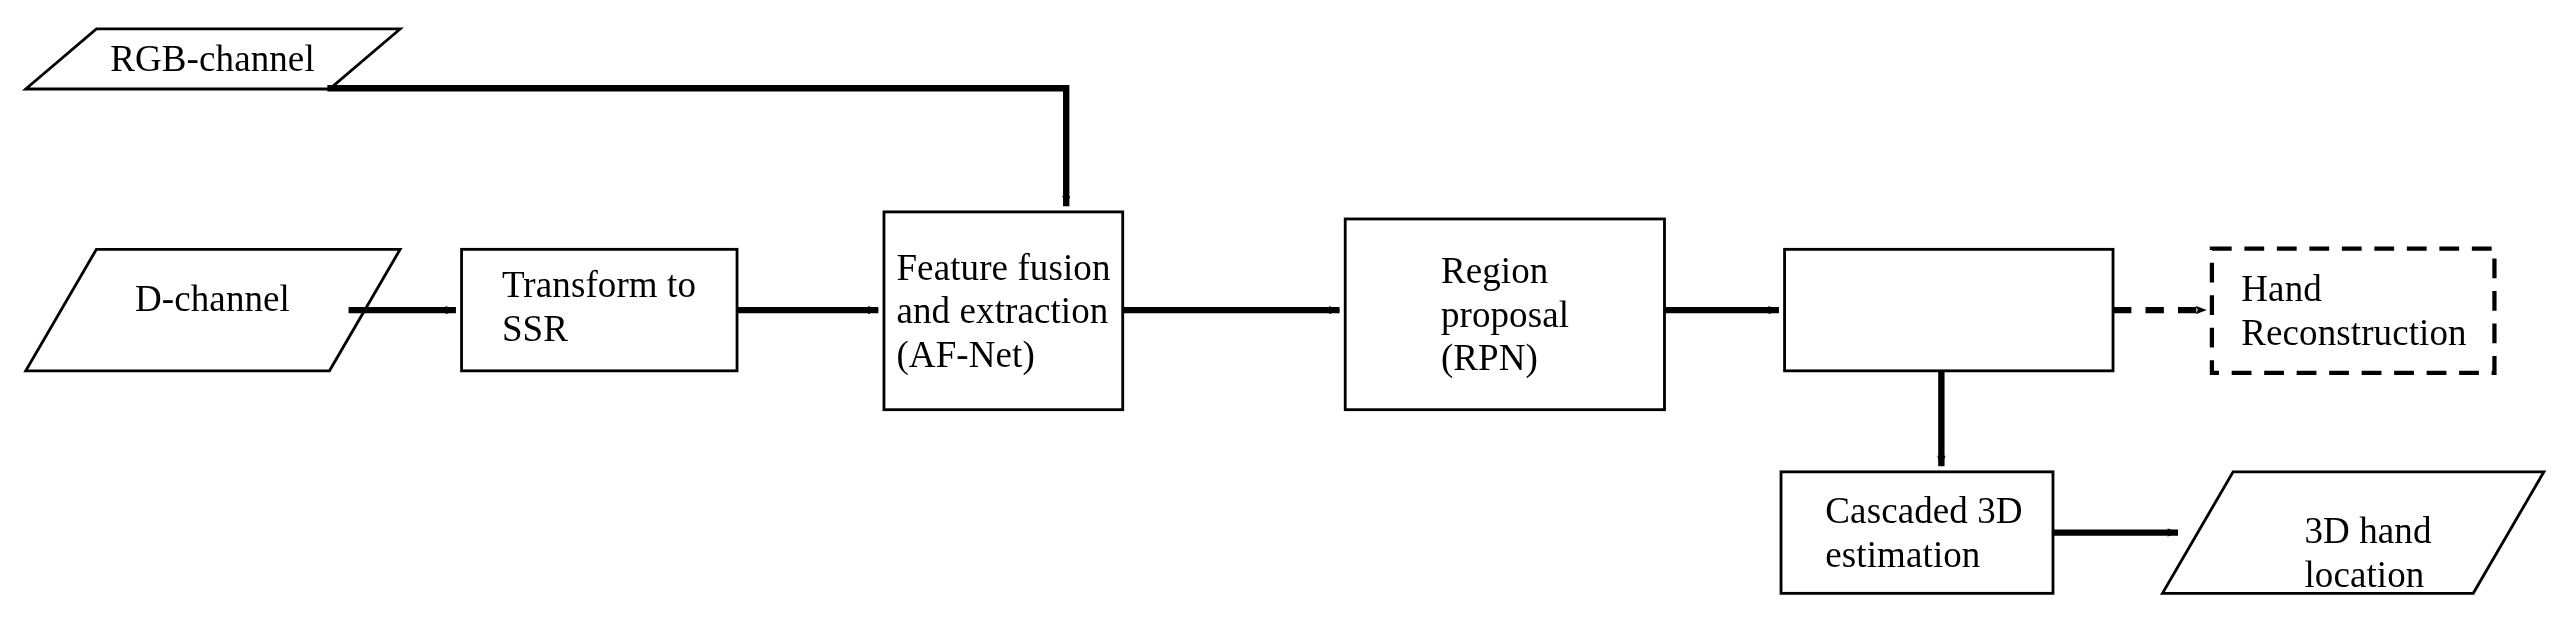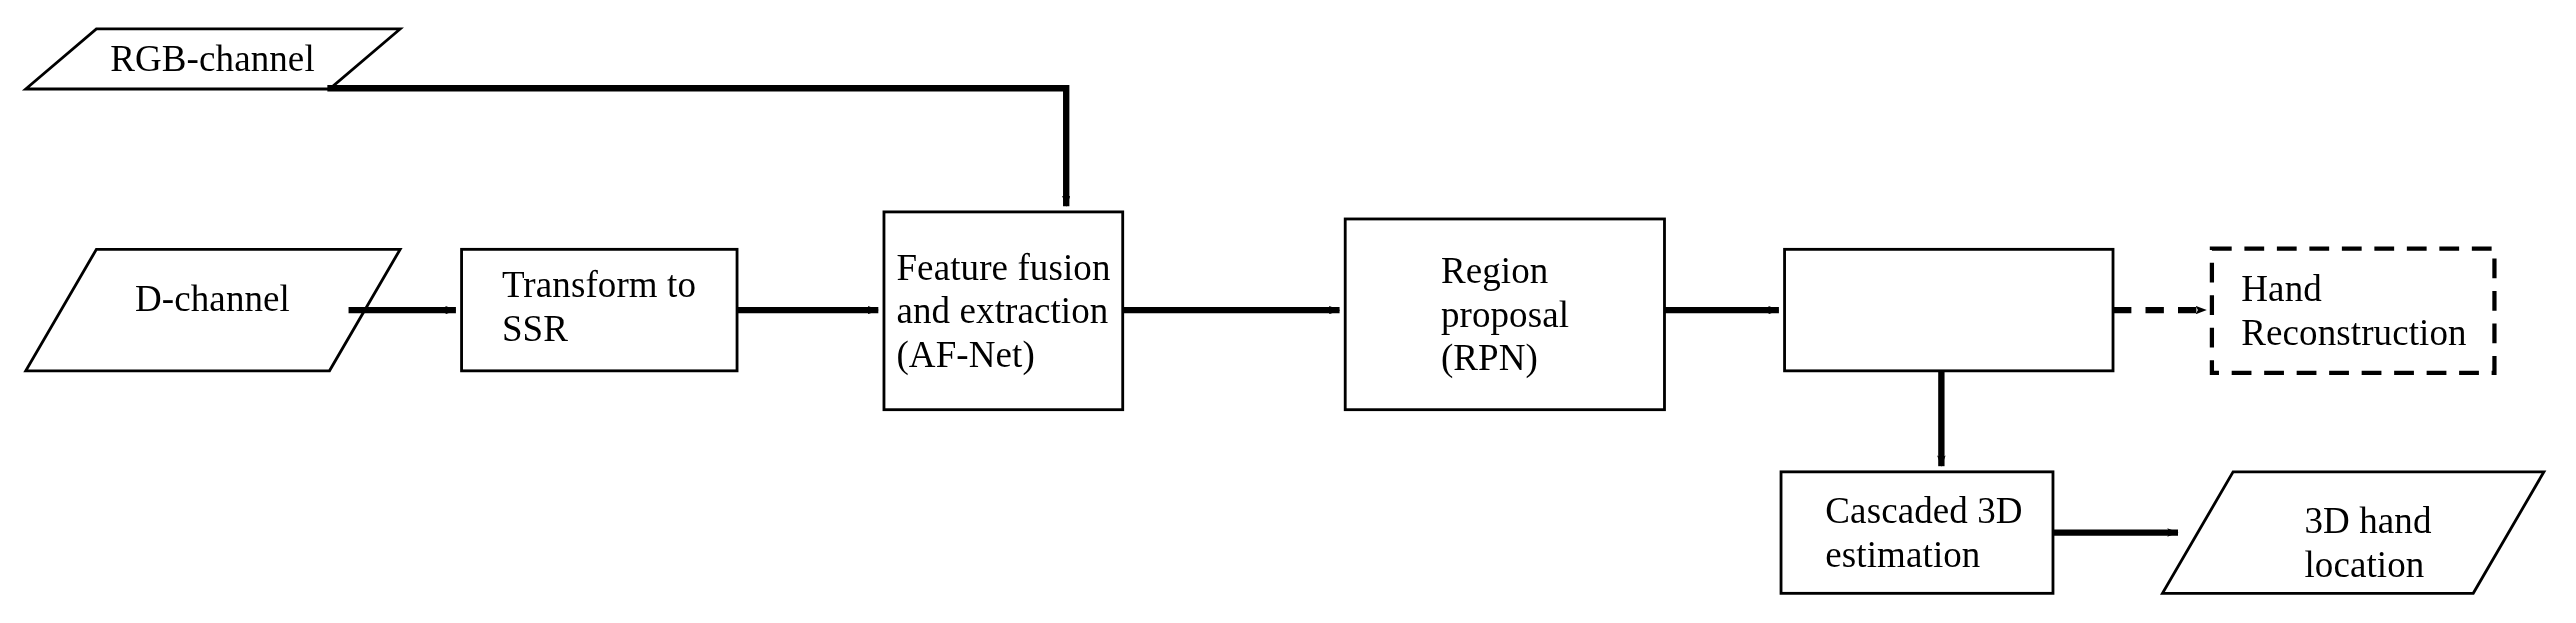--- a/index.html
+++ b/index.html
@@ -102,17 +102,17 @@
 and extraction
 (AF-Net)</div>
 
 
   <div class="node-label" style="left:2210px; top:249px; width:288px; height:124px;">Hand
 Reconstruction</div>
 
   <div class="node-label" style="left:1781px; top:472px; width:272px; height:122px;margin-left:7px;">Cascaded 3D
 estimation</div>
 
-  <div class="node-label" style="left:2177px; top:472px; width:382px; height:142px;">3D hand
+  <div class="node-label" style="left:2177px; top:482px; width:382px; height:142px;">3D hand
 location</div>
 
 </div>
 
 
 </body></html>

